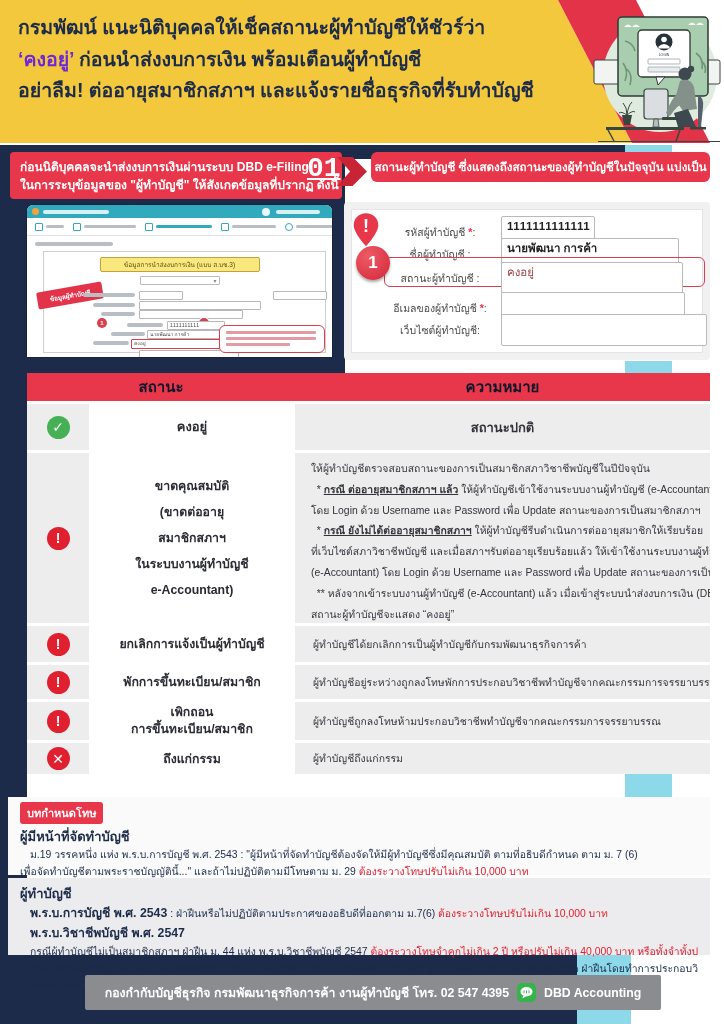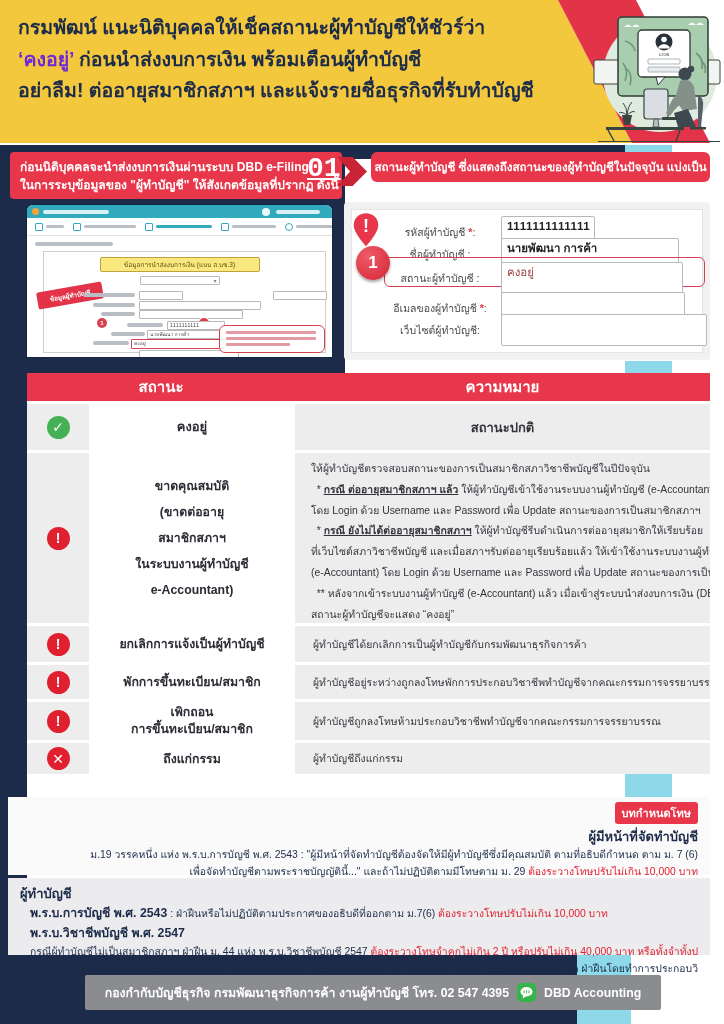--- a/index.html
+++ b/index.html
@@ -71,40 +71,40 @@
   .req{color:#E23349;font-weight:bold;}
   .finput{height:32px;background:#fff;border:1px solid #b9b9b9;border-radius:2px;font-size:11.5px;
     font-weight:bold;color:#222;line-height:18px;padding-left:5px;box-sizing:border-box;white-space:nowrap;overflow:hidden;}
   .statuswrap{position:absolute;left:40px;top:55px;right:5px;height:28px;border:1.6px solid #D8404F;border-radius:6px;}
   .pin{left:350px;top:210px;width:32px;height:40px;}
   .circle1{left:356px;top:246px;width:34px;height:34px;border-radius:50%;background:radial-gradient(circle at 35% 30%,#EE5B66,#D32639);
     color:#fff;font-size:17px;font-weight:bold;display:flex;align-items:center;justify-content:center;box-shadow:0 2px 3px rgba(0,0,0,.35);}
 
   
   .tbl{left:27px;top:373px;width:683px;}
-  .thead{display:flex;height:28px;background:#E8374B;color:#ffffff;font-weight:bold;font-size:15px;}
+  .thead{display:flex;height:28px;background:#E8374B;color:#0f172a;font-weight:bold;font-size:15px;}
   .thead .h1{width:268px;display:flex;align-items:center;justify-content:center;}
   .thead .h2{flex:1;display:flex;align-items:center;justify-content:center;}
   .trow{display:flex;margin-top:3px;}
   .c-icon{width:62px;background:#EDEDEE;display:flex;align-items:center;justify-content:center;}
   .c-status{width:206px;background:#fff;display:flex;align-items:center;justify-content:center;
     font-size:12.3px;font-weight:600;color:#2A2B33;text-align:center;white-space:pre-line;line-height:26px;}
   .c-mean{flex:1;background:#EDEDEE;color:#33343A;font-size:10.4px;overflow:hidden;}
   .c-mean.center{display:flex;align-items:center;justify-content:center;font-weight:bold;font-size:13px;}
   .c-mean.single{display:flex;align-items:center;padding-left:18px;box-sizing:border-box;white-space:nowrap;}
   .mean-multi{padding:6px 0 0 16px;}
   .m-line{line-height:20.8px;white-space:nowrap;}
   .u{font-weight:bold;text-decoration:underline;}
   .icn{width:23px;height:23px;border-radius:50%;display:flex;align-items:center;justify-content:center;
     color:#fff;font-weight:bold;font-size:14px;}
   .icn.green{background:#45B054;}
   .icn.red{background:#E0202F;}
 
   
-  .penA{left:8px;top:797px;width:702px;height:78px;background:#FAFAFB;padding:5px 12px;box-sizing:border-box;text-align:right;}
+  .penA{left:8px;top:797px;width:702px;height:78px;background:#FAFAFB;padding:5px 12px;box-sizing:border-box;}
   .penB{left:8px;top:878px;width:702px;height:77px;background:#ECECEE;padding:3px 12px;box-sizing:border-box;}
   .badge{display:inline-block;background:#E8374B;color:#fff;font-size:11px;font-weight:bold;
     padding:2px 7px;border-radius:3px;}
   .ph{font-size:13px;font-weight:bold;color:#1C2B49;margin-top:2px;}
   .pl{font-size:10.4px;color:#1C2B49;line-height:1.62;white-space:nowrap;overflow:hidden;}
   .ind{padding-left:10px;}
   .red-t{color:#E0202F;}
   .bold-t{font-weight:bold;font-size:12.3px;}
 
   

